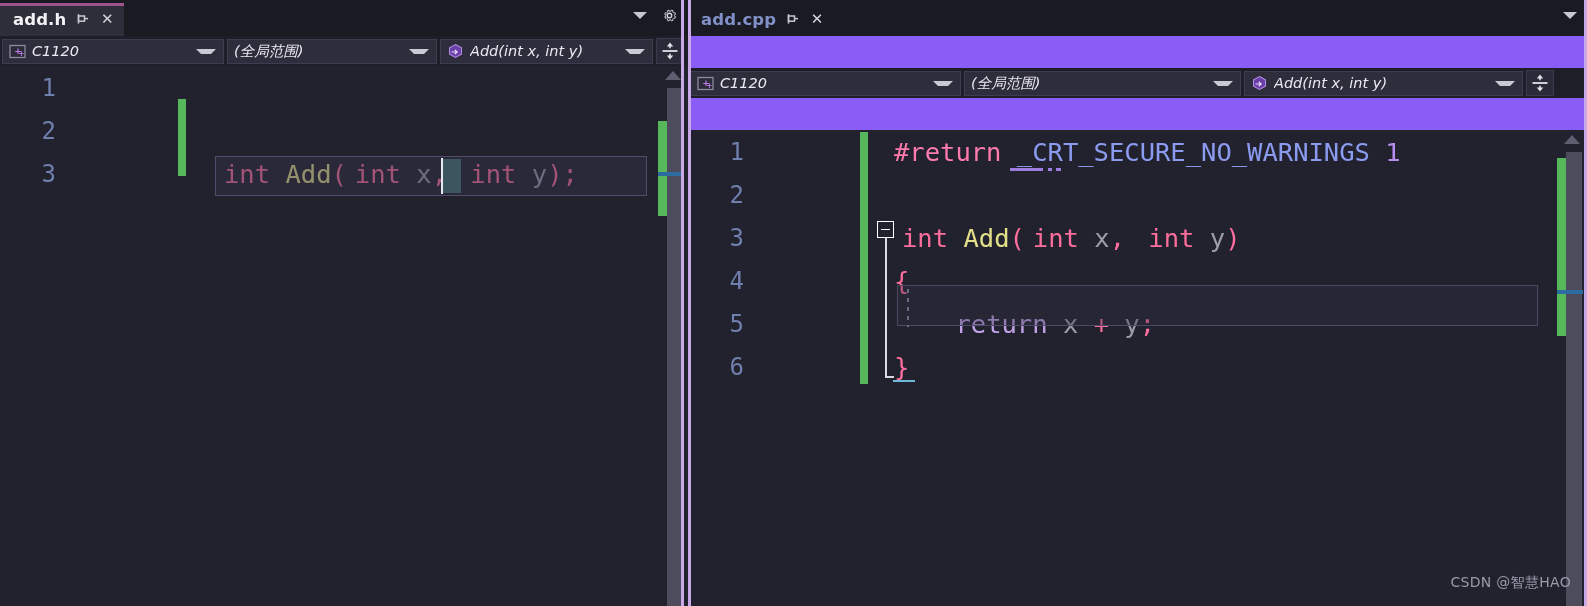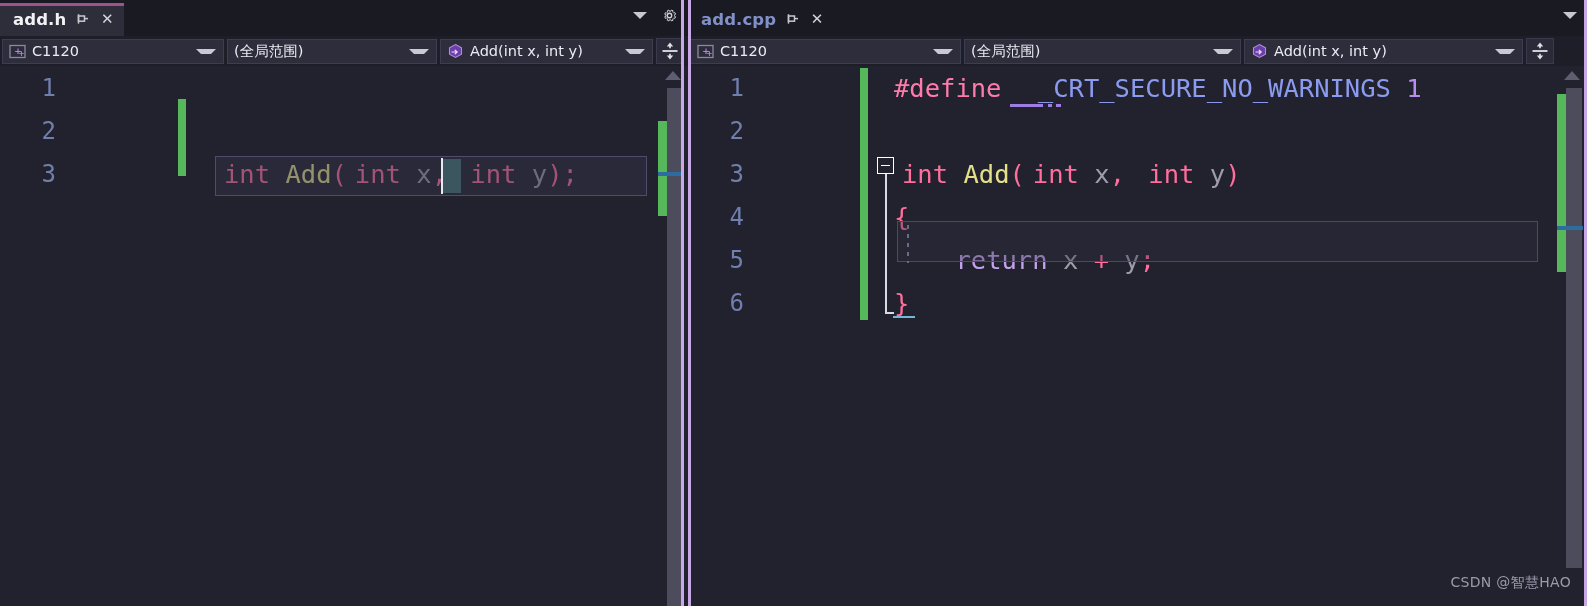--- a/index.html
+++ b/index.html
@@ -27,21 +27,21 @@
   
   .pane {
     position: relative;
     height: 606px;
     display: flex;
     flex-direction: column;
     background: #8b5cf6;
     overflow: hidden;
   }
   .pane-left  { width: 688px; }
-  .pane-right { width: 899px; }
+  .pane-right { width: 899px; gap: 32px; }
 
   .pane-divider {
     position: absolute;
     top: 0;
     width: 3px;
     height: 606px;
     background: #c9a8e8;
     z-index: 40;
   }
   .divider-a { left: 681px; }
@@ -150,20 +150,21 @@
     overflow: hidden;
   }
   .combo-label {
     font-size: 14.5px;
     color: #eceaf2;
     white-space: nowrap;
     overflow: hidden;
     text-overflow: ellipsis;
     flex: 1 1 auto;
     font-family: "DejaVu Sans", sans-serif;
+    font-style: italic;
   }
   .combo-label.centered { text-align: left; }
   .combo-caret {
     width: 0; height: 0;
     border-left: 5px solid transparent;
     border-right: 5px solid transparent;
     border-top: 5px solid #c9c9d4;
     flex: 0 0 10px;
     margin-right: 3px;
   }
@@ -219,21 +220,21 @@
   
   .changebar {
     position: absolute;
     width: 8px;
     background: #57b85b;
     z-index: 3;
   }
 
   
   .t-pp    { color: #ff7bac; }
-  .t-macro { color: #8b9bf0; margin-left: 21px; }
+  .t-macro { color: #8b9bf0; }
   .t-num   { color: #b78df0; }
   .t-kw    { color: #ff6e9c; margin-left: 8px; }
   .t-fn    { color: #e4e08a; }
   .t-var   { color: #9c9cab; }
   .t-cmt   { color: #7d86a8; }
   .t-ret   { color: #c2a2e8; }
   .t-punct { color: #ff6e9c; }
 
   
   .sel-box {
@@ -535,21 +536,21 @@
 
         <div class="indent-guide" style="left:219px; top:159px; height:38px;"></div>
 
         <div class="intelli-underline" style="left:322px; top:38px; width:54px;"></div>
 
         <div class="curline-box" style="left:209px; top:155px; width:641px; height:41px;"></div>
 
         <div class="brace-underline" style="left:205px; top:250px; width:22px;"></div>
 
         <div id="code-right">
-            <div class="code-line"><span class="lnum">1</span><span class="gutter-pad" style="flex-basis: 150px;"></span><span class="code-text"><span class="t-pp">#define</span><span class="t-var"> </span><span class="t-macro">_CRT_SECURE_NO_WARNINGS</span><span class="t-var"> </span><span class="t-num">1</span></span></div>
+            <div class="code-line"><span class="lnum">1</span><span class="gutter-pad" style="flex-basis: 150px;"></span><span class="code-text"><span class="t-pp">#return</span><span class="t-var"> </span><span class="t-macro">_CRT_SECURE_NO_WARNINGS</span><span class="t-var"> </span><span class="t-num">1</span></span></div>
             <div class="code-line"><span class="lnum">2</span><span class="gutter-pad" style="flex-basis: 150px;"></span><span class="code-text"></span></div>
             <div class="code-line"><span class="lnum">3</span><span class="gutter-pad" style="flex-basis: 150px;"></span><span class="code-text"><span class="t-kw">int</span><span class="t-var"> </span><span class="t-fn">Add</span><span class="t-punct">(</span><span class="t-kw">int</span><span class="t-var"> </span><span class="t-var">x</span><span class="t-punct">,</span><span class="t-var"> </span><span class="t-kw">int</span><span class="t-var"> </span><span class="t-var">y</span><span class="t-punct">)</span></span></div>
             <div class="code-line"><span class="lnum">4</span><span class="gutter-pad" style="flex-basis: 150px;"></span><span class="code-text"><span class="t-punct">{</span></span></div>
             <div class="code-line"><span class="lnum">5</span><span class="gutter-pad" style="flex-basis: 150px;"></span><span class="code-text"><span class="t-var">    </span><span class="t-ret">return</span><span class="t-var"> </span><span class="t-var">x</span><span class="t-var"> </span><span class="t-punct">+</span><span class="t-var"> </span><span class="t-var">y</span><span class="t-punct">;</span></span></div>
             <div class="code-line"><span class="lnum">6</span><span class="gutter-pad" style="flex-basis: 150px;"></span><span class="code-text"><span class="t-punct">}</span></span></div>
           </div>
       </div>
 
       <div class="vscroll">
         <div class="vscroll-uparrow"></div>

